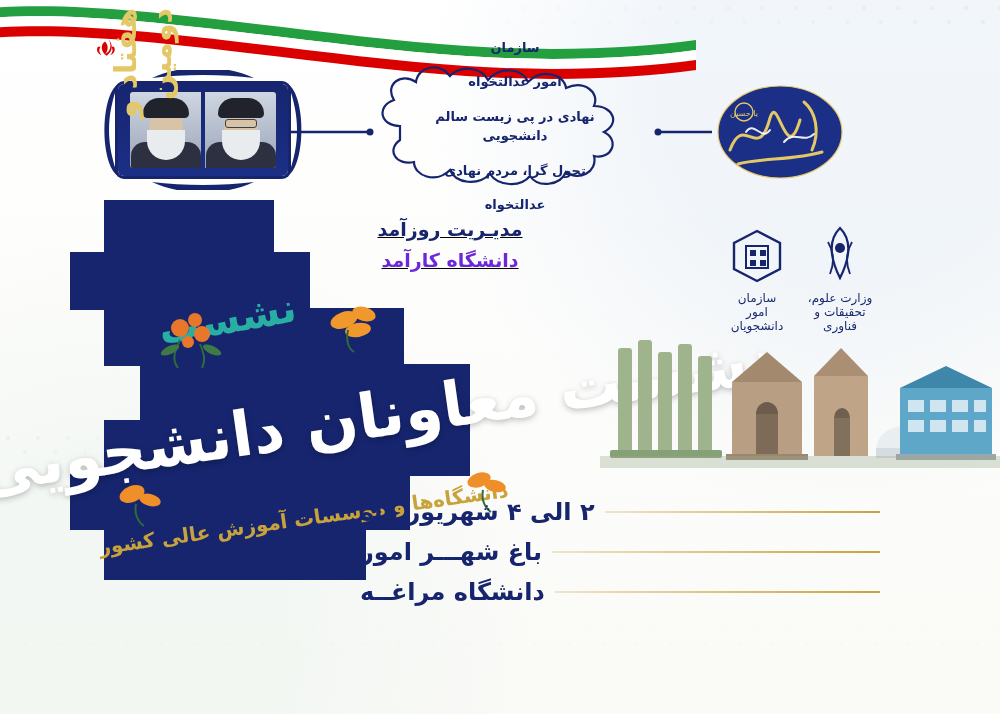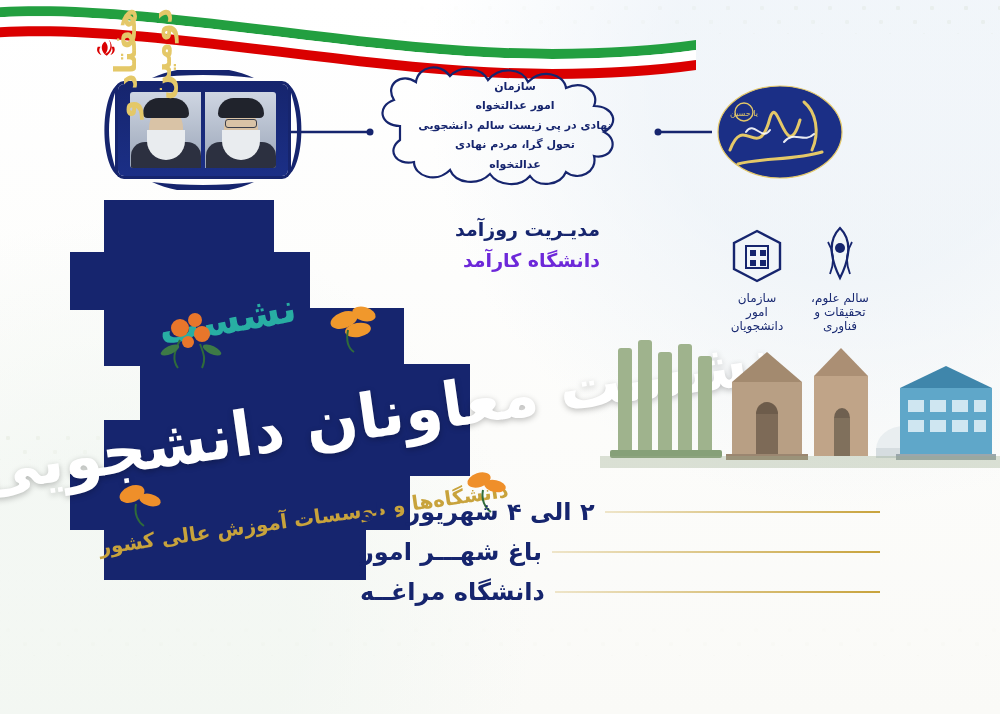--- a/index.html
+++ b/index.html
@@ -111,39 +111,40 @@
   }
 
   
   .connector { position: absolute; left: 0; top: 0; width: 1000px; height: 230px; }
 
   
   .cloud-wrap { position: absolute; left: 370px; top: 62px; width: 290px; height: 128px; }
   .cloud-text {
     position: absolute; inset: 0;
     display: flex; flex-direction: column; align-items: center; justify-content: center;
-    gap: 3px;
+    gap: 15px;
     color: #16256e;
-    font-size: 11px;
+    font-size: 13px;
     font-weight: bold;
     text-align: center;
     line-height: 1.5;
     padding: 0 34px;
   }
 
   
   .seal { position: absolute; left: 700px; top: 72px; width: 160px; height: 120px; }
 
   
   .slogans {
     position: absolute;
-    right: 400px; top: 218px;
+    right: 420px; top: 218px;
     width: 260px;
-    text-align: right;
+    text-align: center;
     direction: rtl;
+    text-decoration: underline;
   }
   .slogan {
     font-size: 19px;
     letter-spacing: .5px;
     margin-bottom: 9px;
     font-weight: bold;
   }
   .slogan.s1 { color: #16256e; }
   .slogan.s2 { color: #6d28d9; }
   .slogan.s3 { color: #16256e; }
@@ -349,21 +350,21 @@
       </svg>
       <div class="logo-caption">سازمان امور دانشجویان</div>
     </div>
     <div class="logo-box" style="left:92px;top:2px;width:76px">
       <svg viewBox="0 0 72 60" width="72" height="60">
         <path d="M36,4 C46,14 48,30 36,54 C24,30 26,14 36,4 Z" fill="none" stroke="#16256e" stroke-width="2.2"></path>
         <path d="M24,18 C30,28 30,40 26,50" fill="none" stroke="#16256e" stroke-width="1.8"></path>
         <path d="M48,18 C42,28 42,40 46,50" fill="none" stroke="#16256e" stroke-width="1.8"></path>
         <circle cx="36" cy="24" r="5" fill="#16256e"></circle>
       </svg>
-      <div class="logo-caption">سالم علوم، تحقیقات و فناوری</div>
+      <div class="logo-caption">وزارت علوم، تحقیقات و فناوری</div>
     </div>
   </div>
 
   <div class="steps">
     <div class="step" style="left:34px;  top:4px;   width:170px; height:56px;"></div>
     <div class="step" style="left:0px;   top:56px;  width:240px; height:58px;"></div>
     <div class="step" style="left:34px;  top:112px; width:300px; height:58px;"></div>
     <div class="step" style="left:70px;  top:168px; width:330px; height:58px;"></div>
     <div class="step" style="left:34px;  top:224px; width:366px; height:56px;"></div>
     <div class="step" style="left:0px;   top:278px; width:340px; height:56px;"></div>

